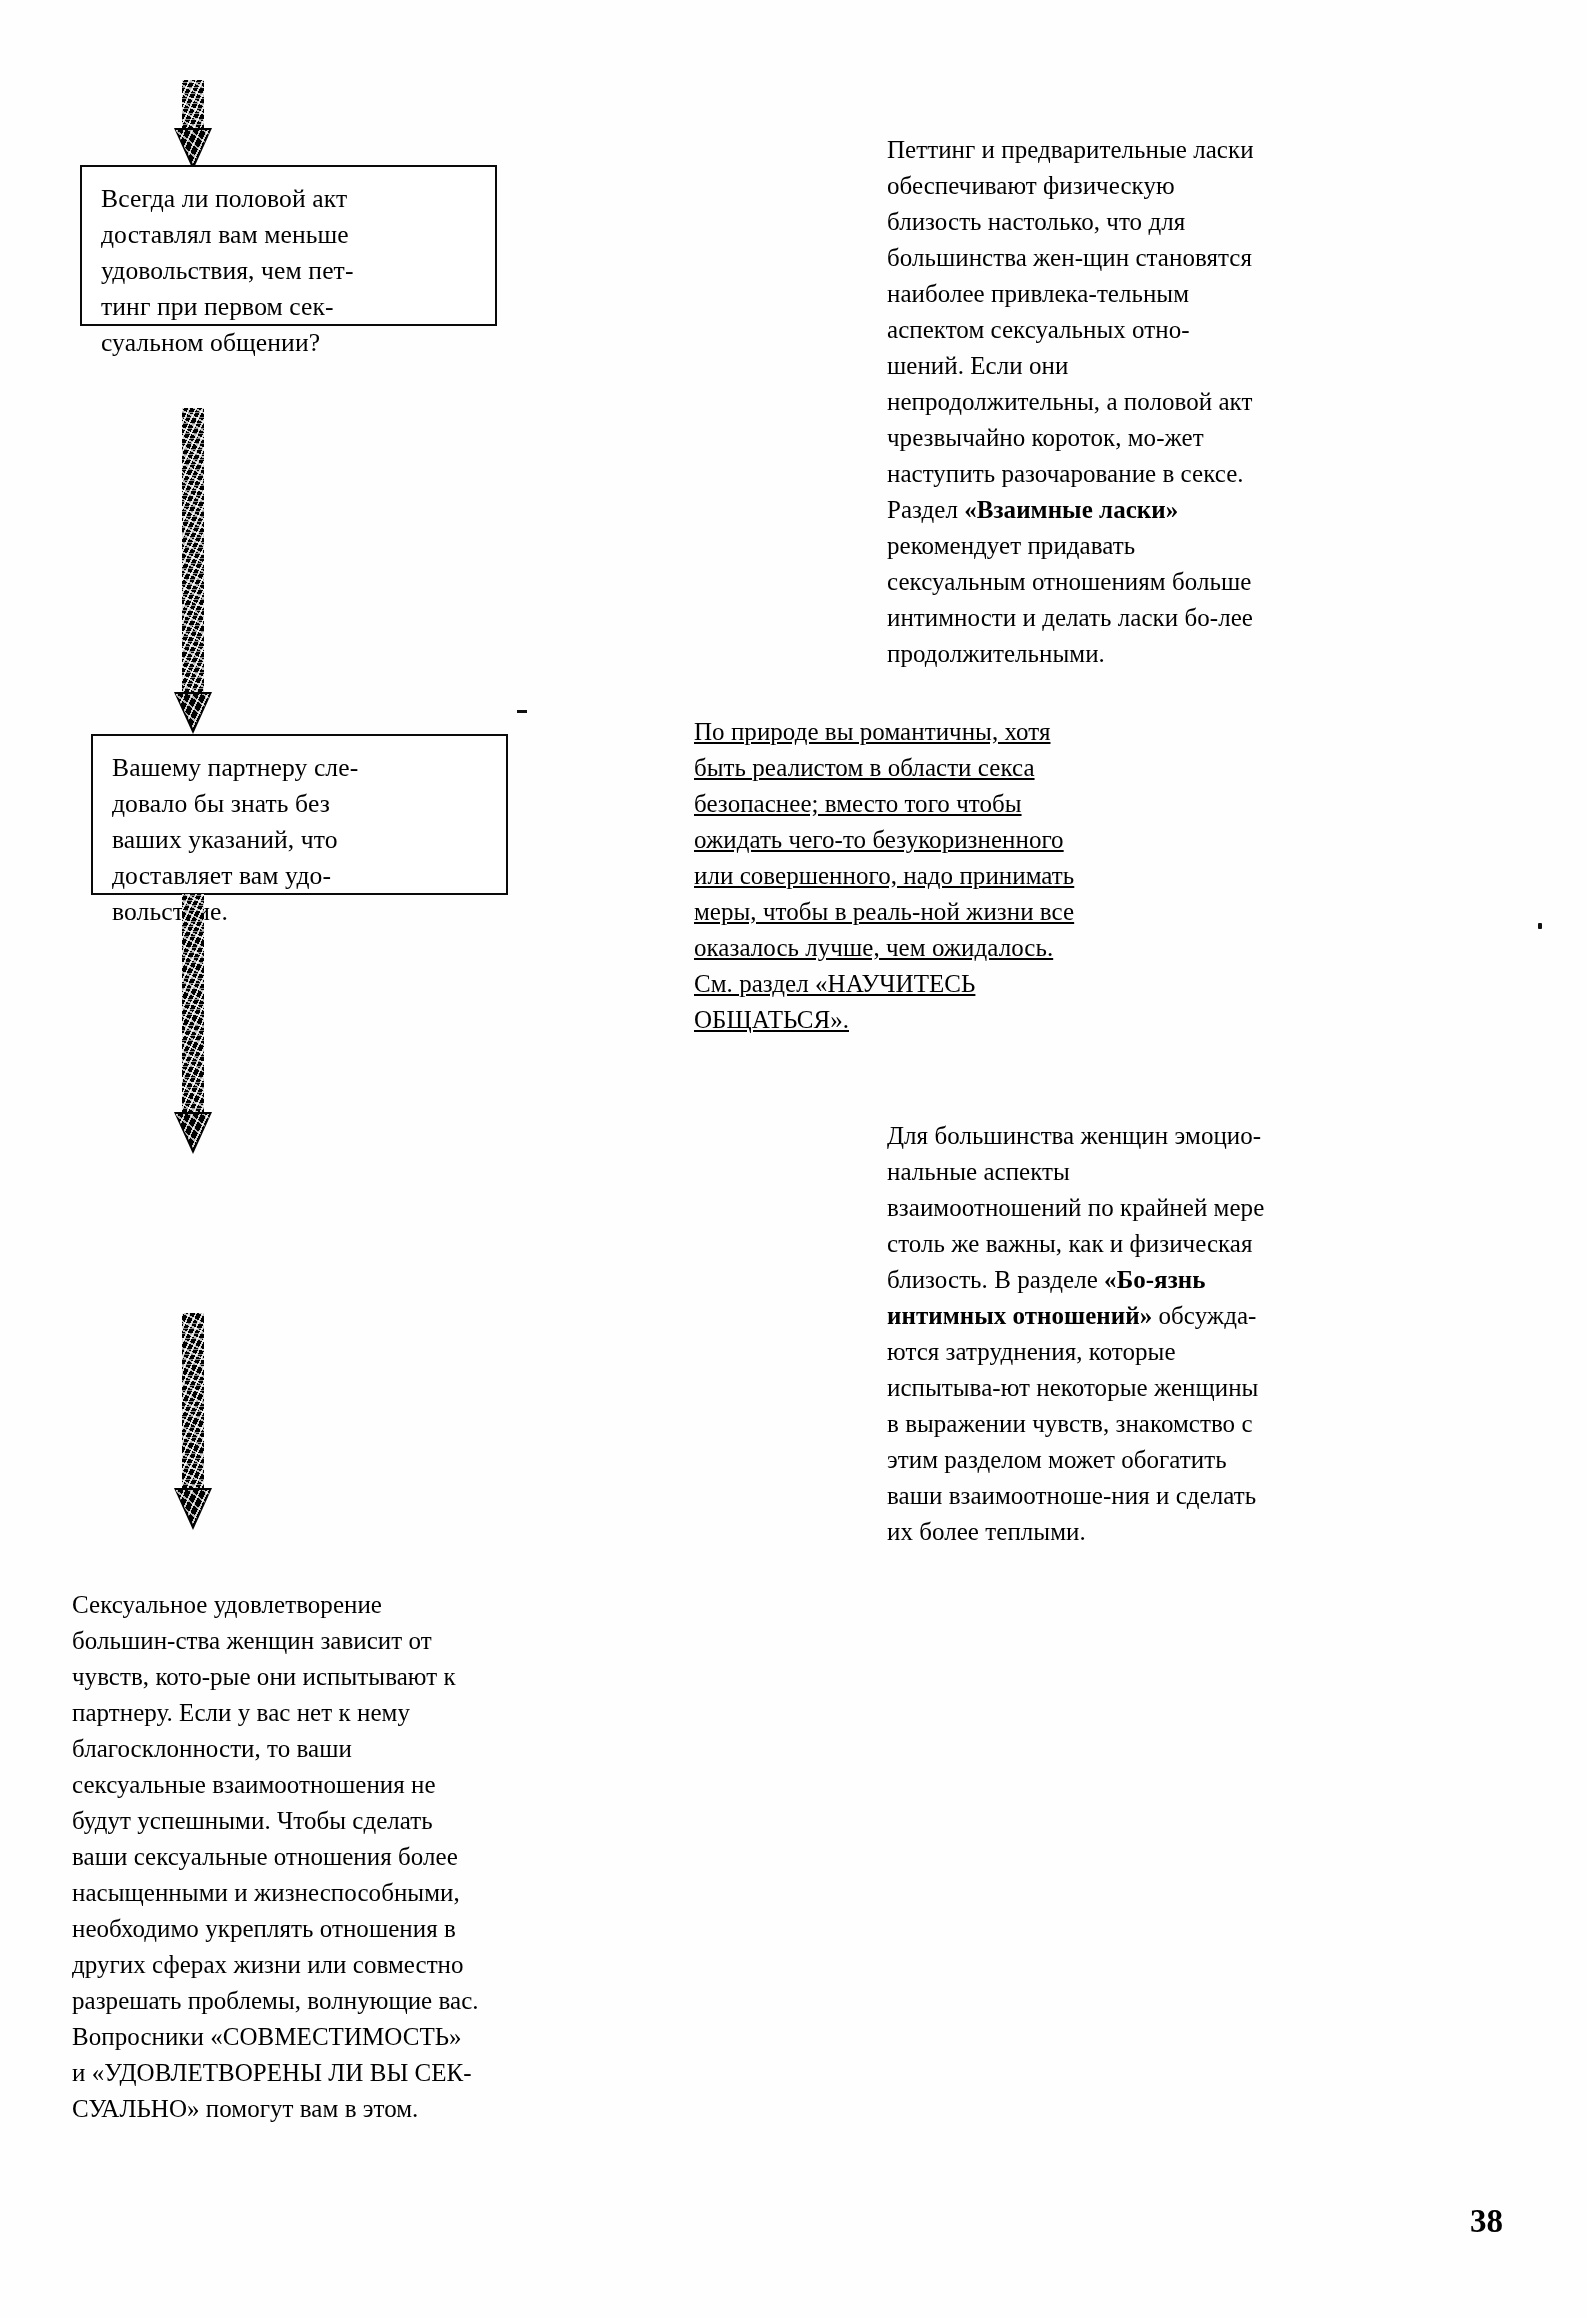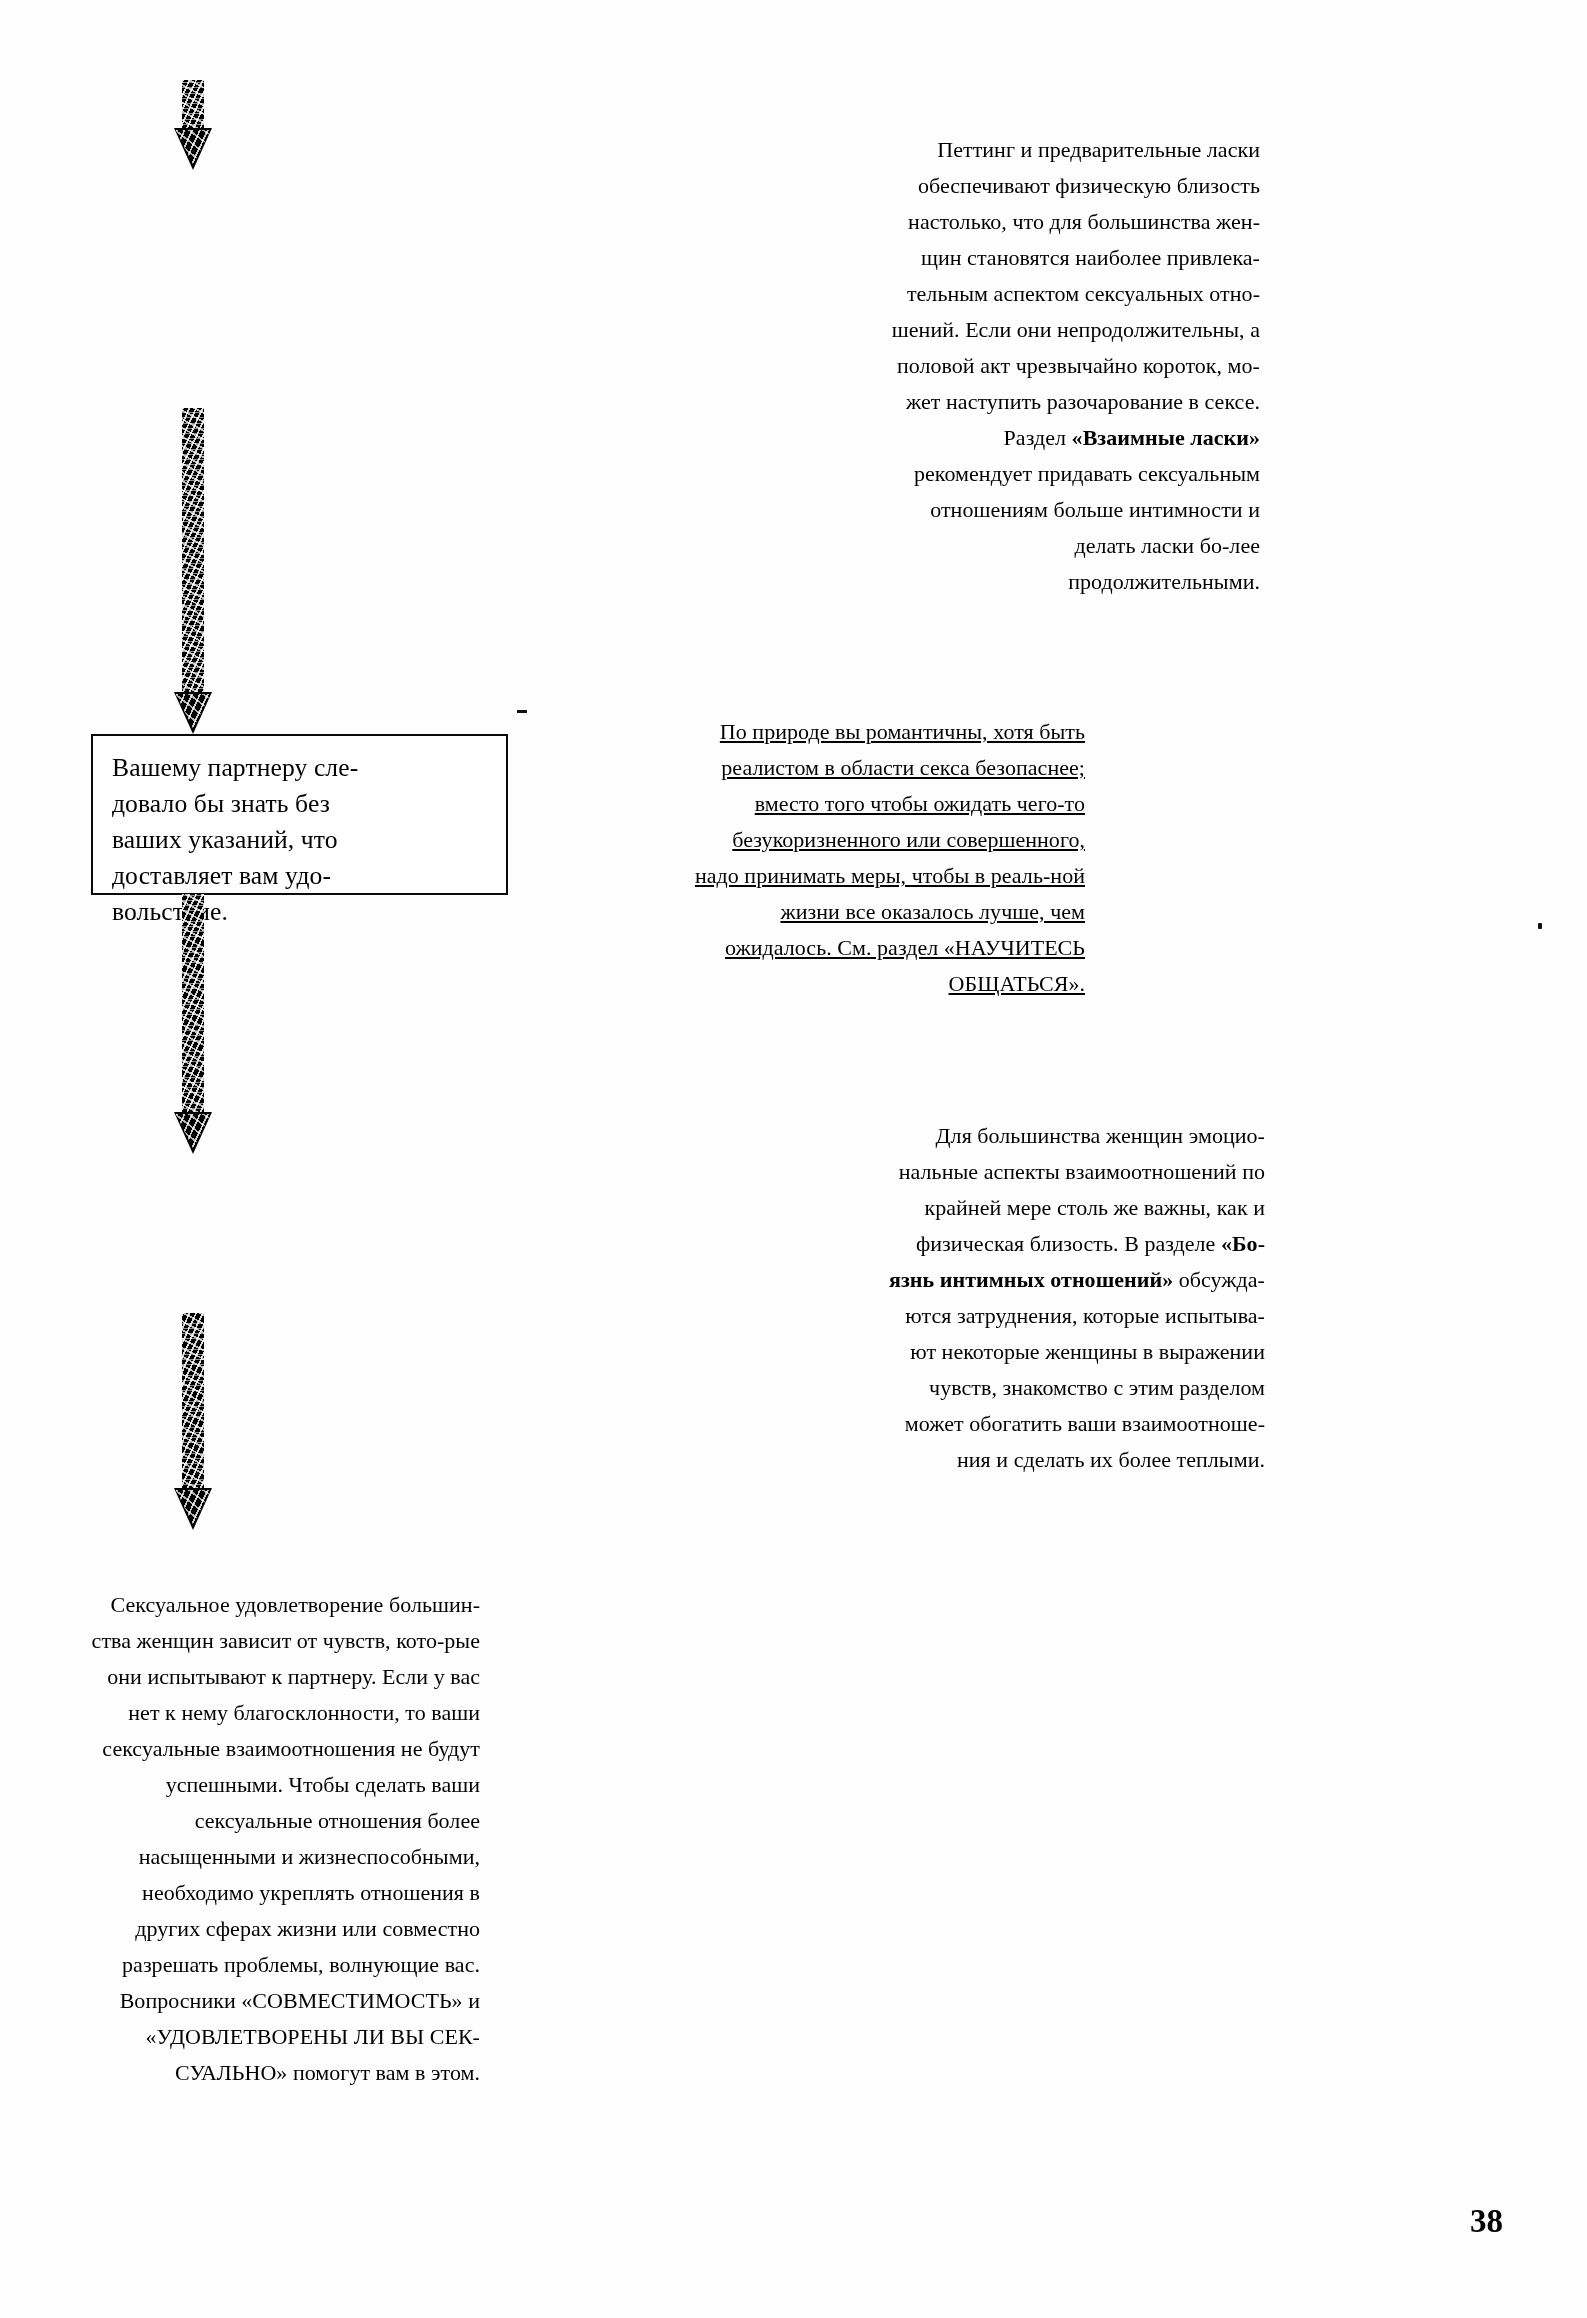--- a/index.html
+++ b/index.html
@@ -61,25 +61,25 @@
   }
 
   #arrow0{left:174px;top:80px;height:90px;}
   #arrow1{left:174px;top:408px;height:326px;}
   #arrow2{left:174px;top:894px;height:260px;}
   #arrow3{left:174px;top:1313px;height:217px;}
 
   
   .para{
     position:absolute;
-    font-size:22px;
+    font-size:25px;
     line-height:36px;
     letter-spacing:0.04px;
     white-space:pre-line;
-    text-align:right;
+    text-align:left;
   }
   .para b{font-weight:bold;}
 
   #p-left-bottom{left:72px;top:1587px;width:408px;}
   #p-right-1{left:887px;top:132px;width:373px;}
   #p-right-2{left:694px;top:714px;width:391px;text-decoration:underline;}
   #p-right-3{left:887px;top:1118px;width:378px;}
 
   .pageno{
     position:absolute;right:85px;bottom:80px;
@@ -97,20 +97,27 @@
 <div class="page">
 
   <div class="flow">
 
     <div class="arrow" id="arrow0">
       <div class="shaft"></div>
       <div class="head"></div>
       <div class="headtex"></div>
     </div>
 
+    <div class="qbox" id="box1">
+      <p>Всегда ли половой акт
+доставлял вам меньше
+удовольствия, чем пет-
+тинг при первом сек-
+суальном общении?</p>
+    </div>
 
     <div class="arrow" id="arrow1">
       <div class="shaft"></div>
       <div class="head"></div>
       <div class="headtex"></div>
     </div>
 
     <div class="qbox" id="box2">
       <p>Вашему партнеру сле-
 довало бы знать без

